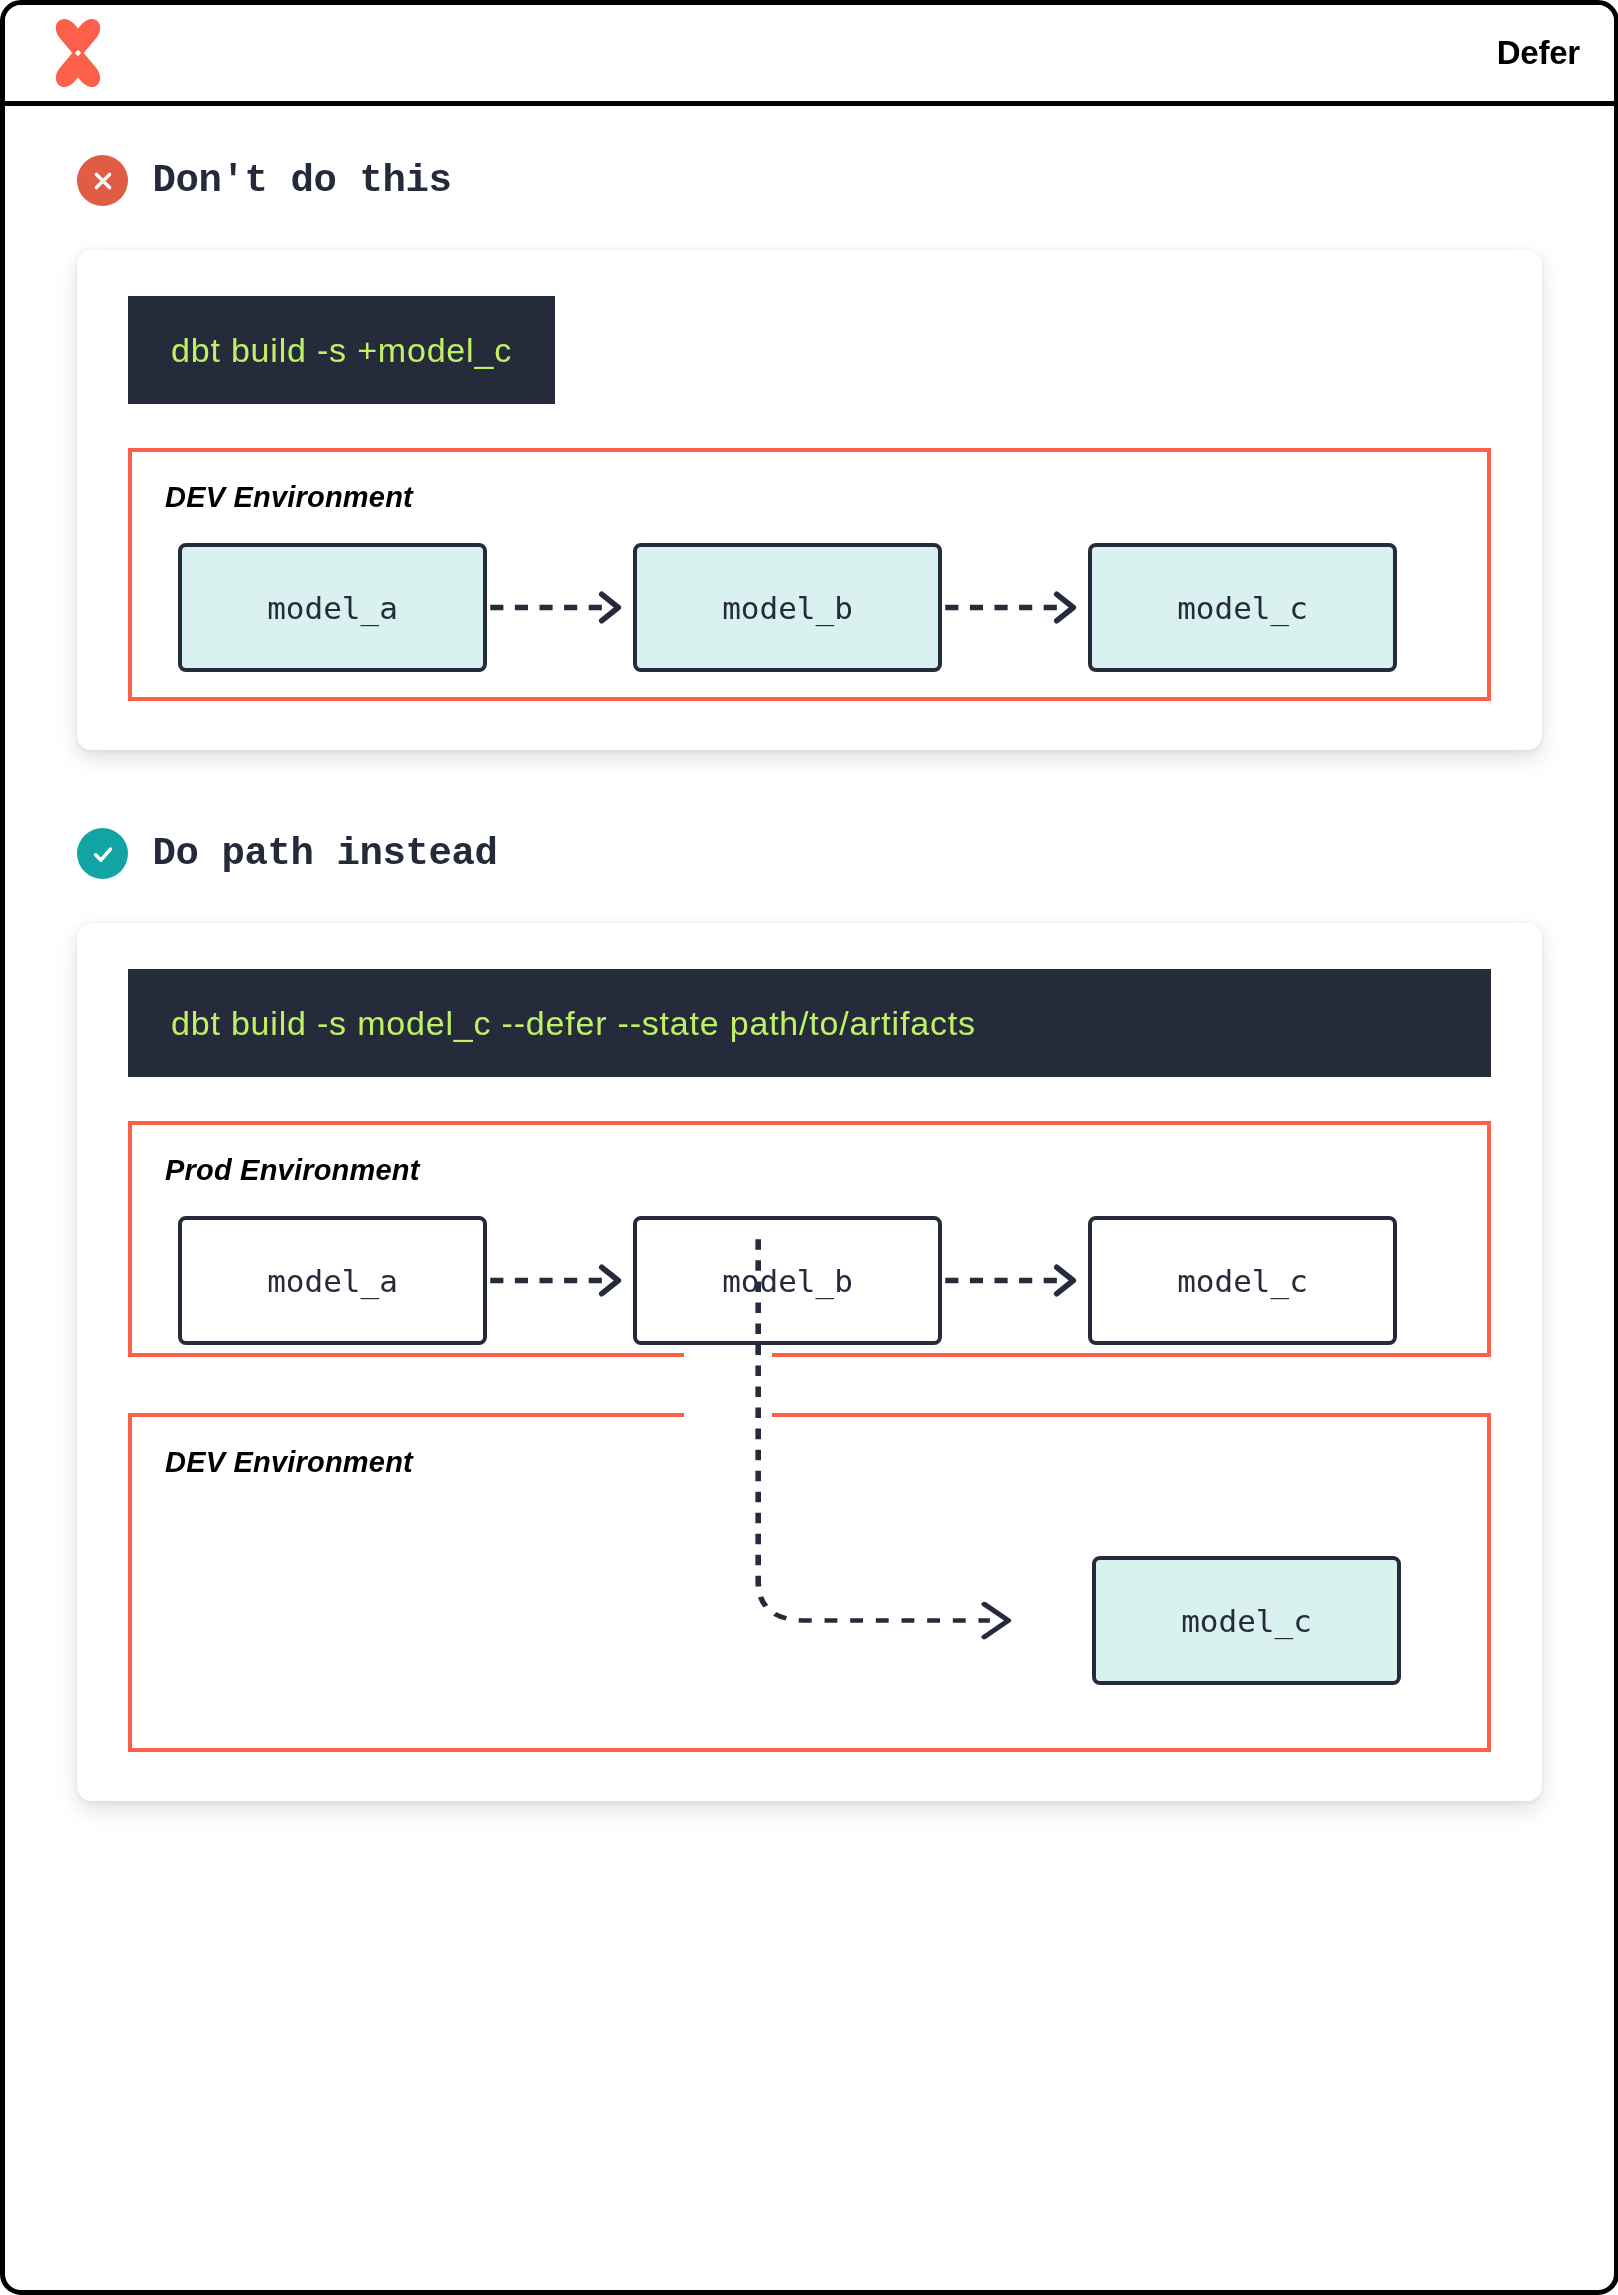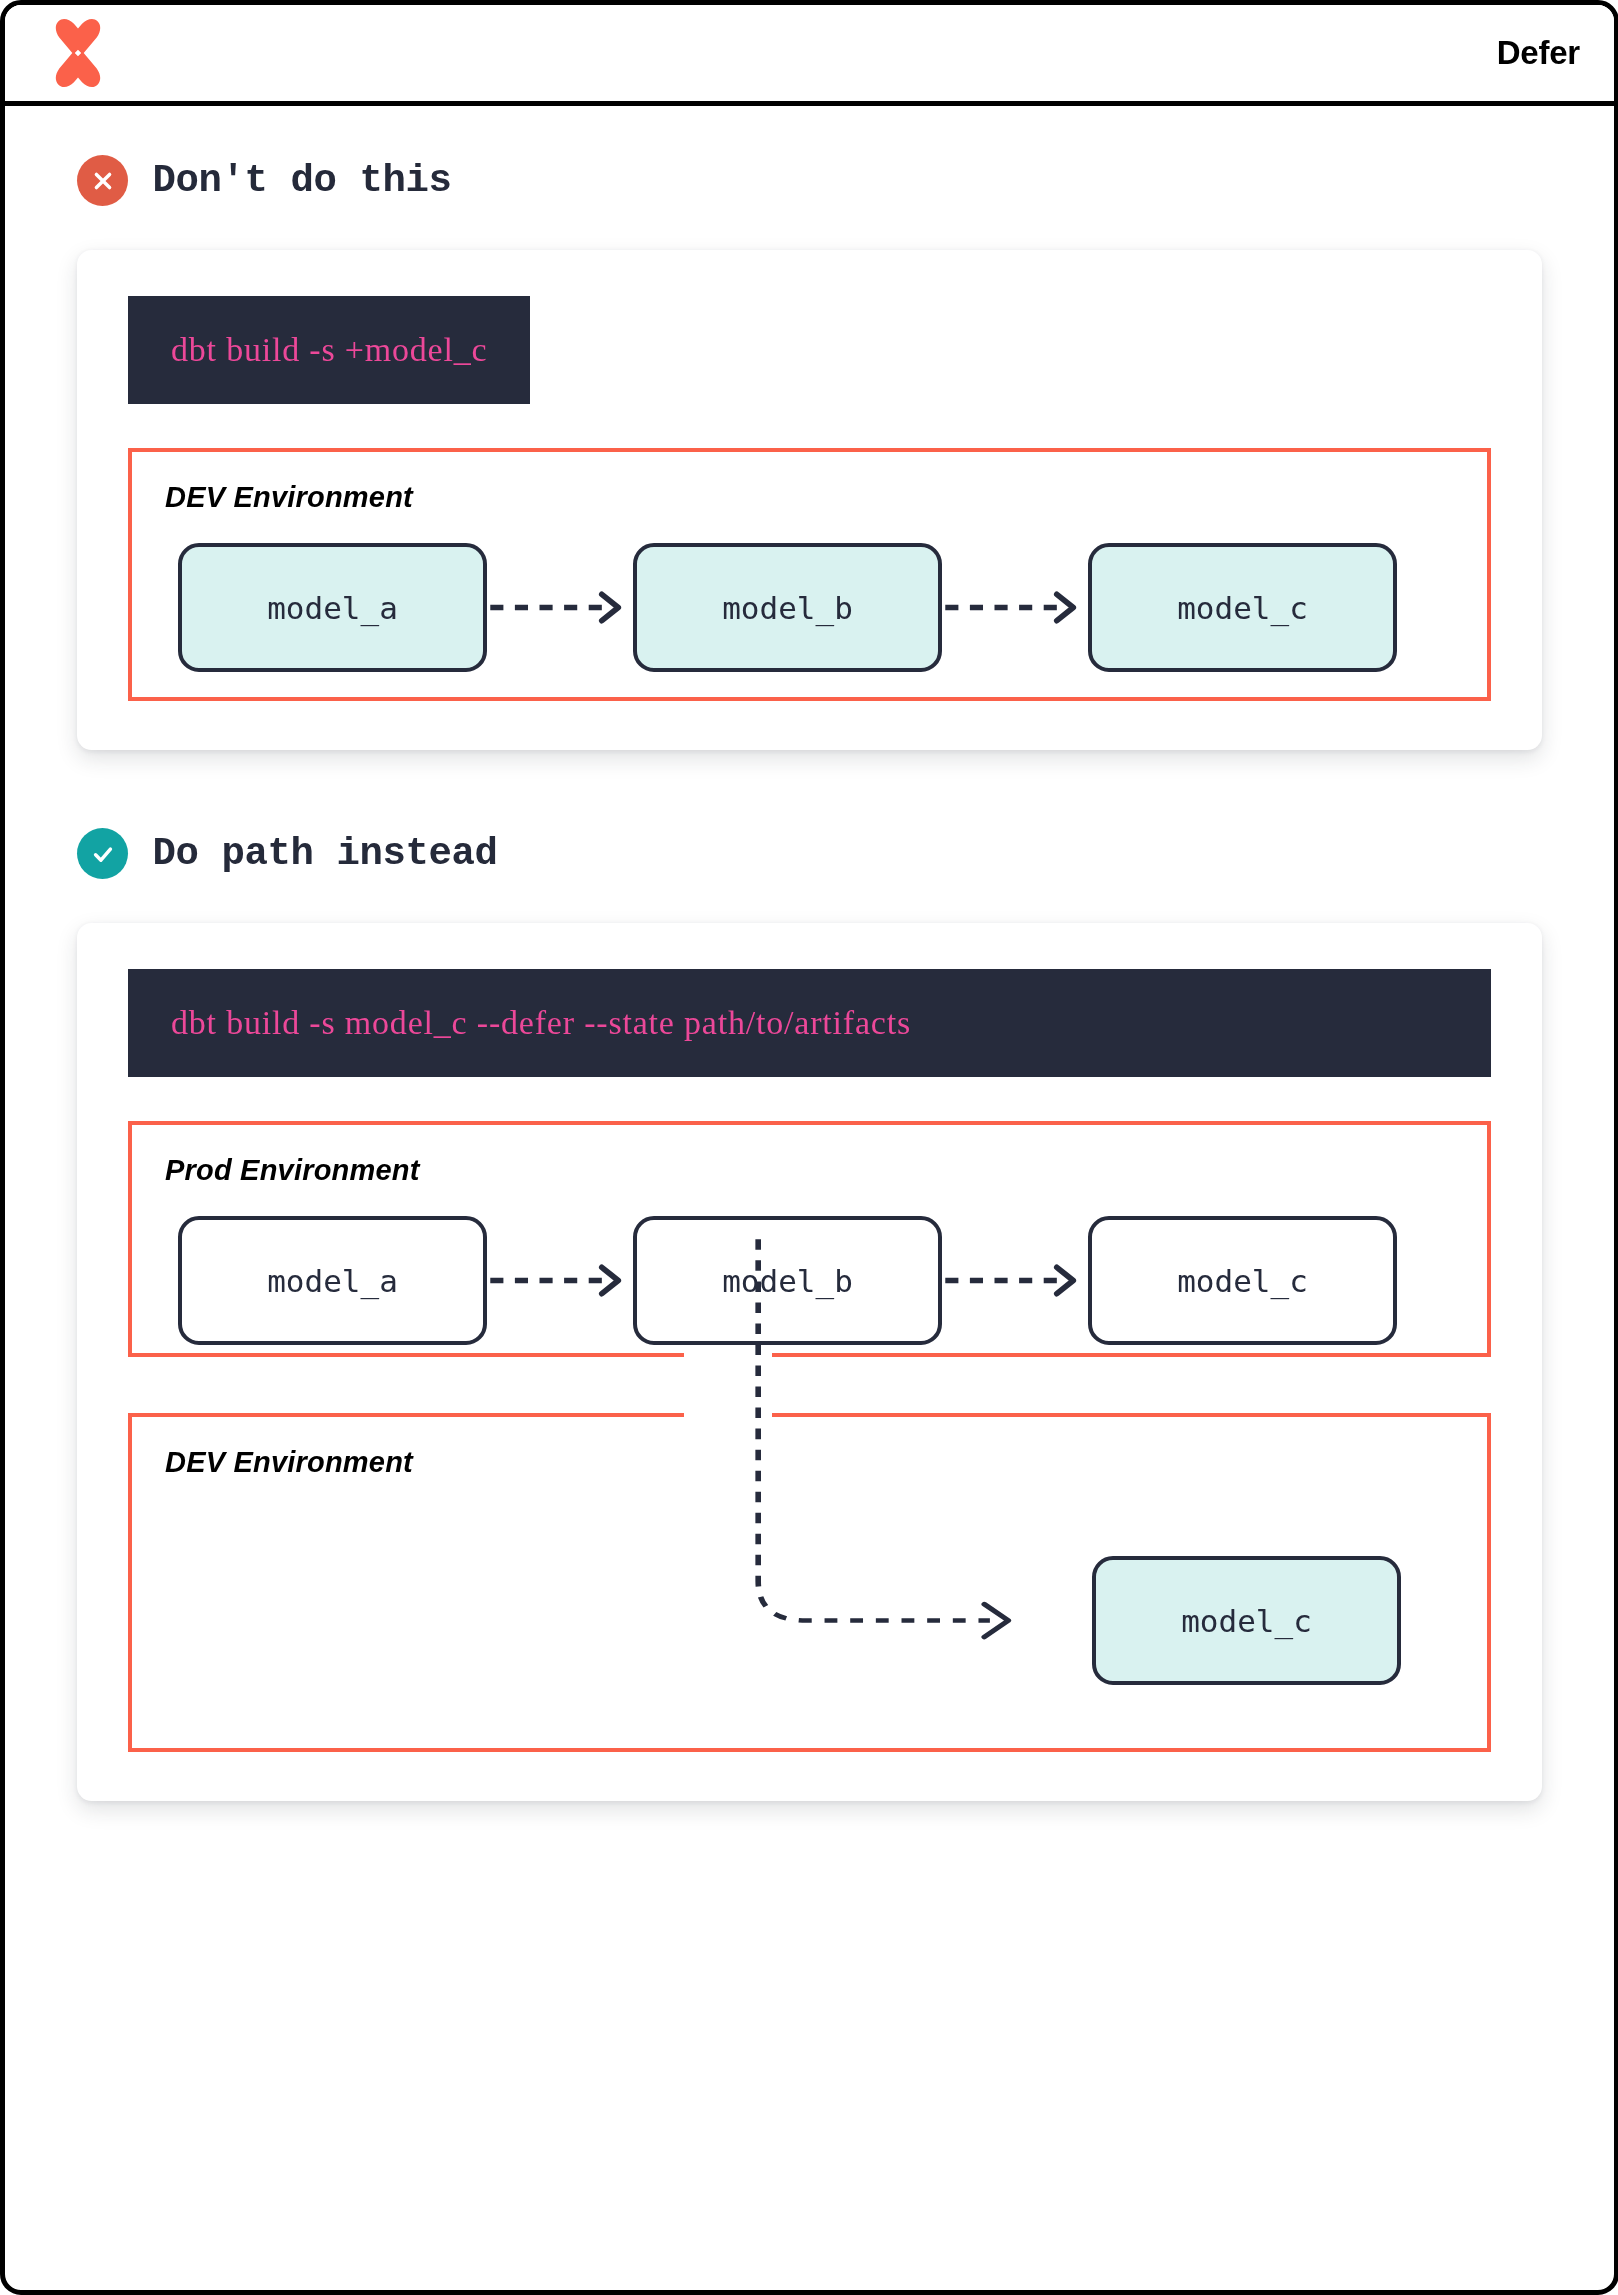--- a/index.html
+++ b/index.html
@@ -75,22 +75,22 @@
     border-radius: 14.7px;
     box-shadow: 0 8.2px 21px rgba(30,35,50,0.13), 0 1.6px 5.7px rgba(30,35,50,0.07);
     padding: 46px 51px 49px 51px;
     position: relative;
   }
   .card + .spacer { height: 78px; }
 
   
   .code {
     background: #262b3c;
-    color: #ec4899;
-    font-family: Liberation Serif, serif;
+    color: #bef264;
+    font-family: Liberation Sans, sans-serif;
     font-size: 34px;
     line-height: 1;
     padding: 37px 43px;
     letter-spacing: 0.8px;
     white-space: pre;
     margin-bottom: 44px;
   }
   .code.narrow { display: inline-block; }
   .code.wide   { display: block; }
 
@@ -113,21 +113,21 @@
   
   .model-row {
     display: flex;
     align-items: center;
     padding-left: 13px;
   }
   .model-box {
     width: 309px;
     height: 129px;
     border: 4.1px solid #262b3c;
-    border-radius: 21px;
+    border-radius: 8px;
     display: flex;
     align-items: center;
     justify-content: center;
     background: #ffffff;
     font-family: "DejaVu Sans Mono", "Liberation Mono", monospace;
     font-size: 31px;
     color: #262b3c;
     flex: 0 0 auto;
   }
   .model-box.cyan { background: #d9f2f0; }

